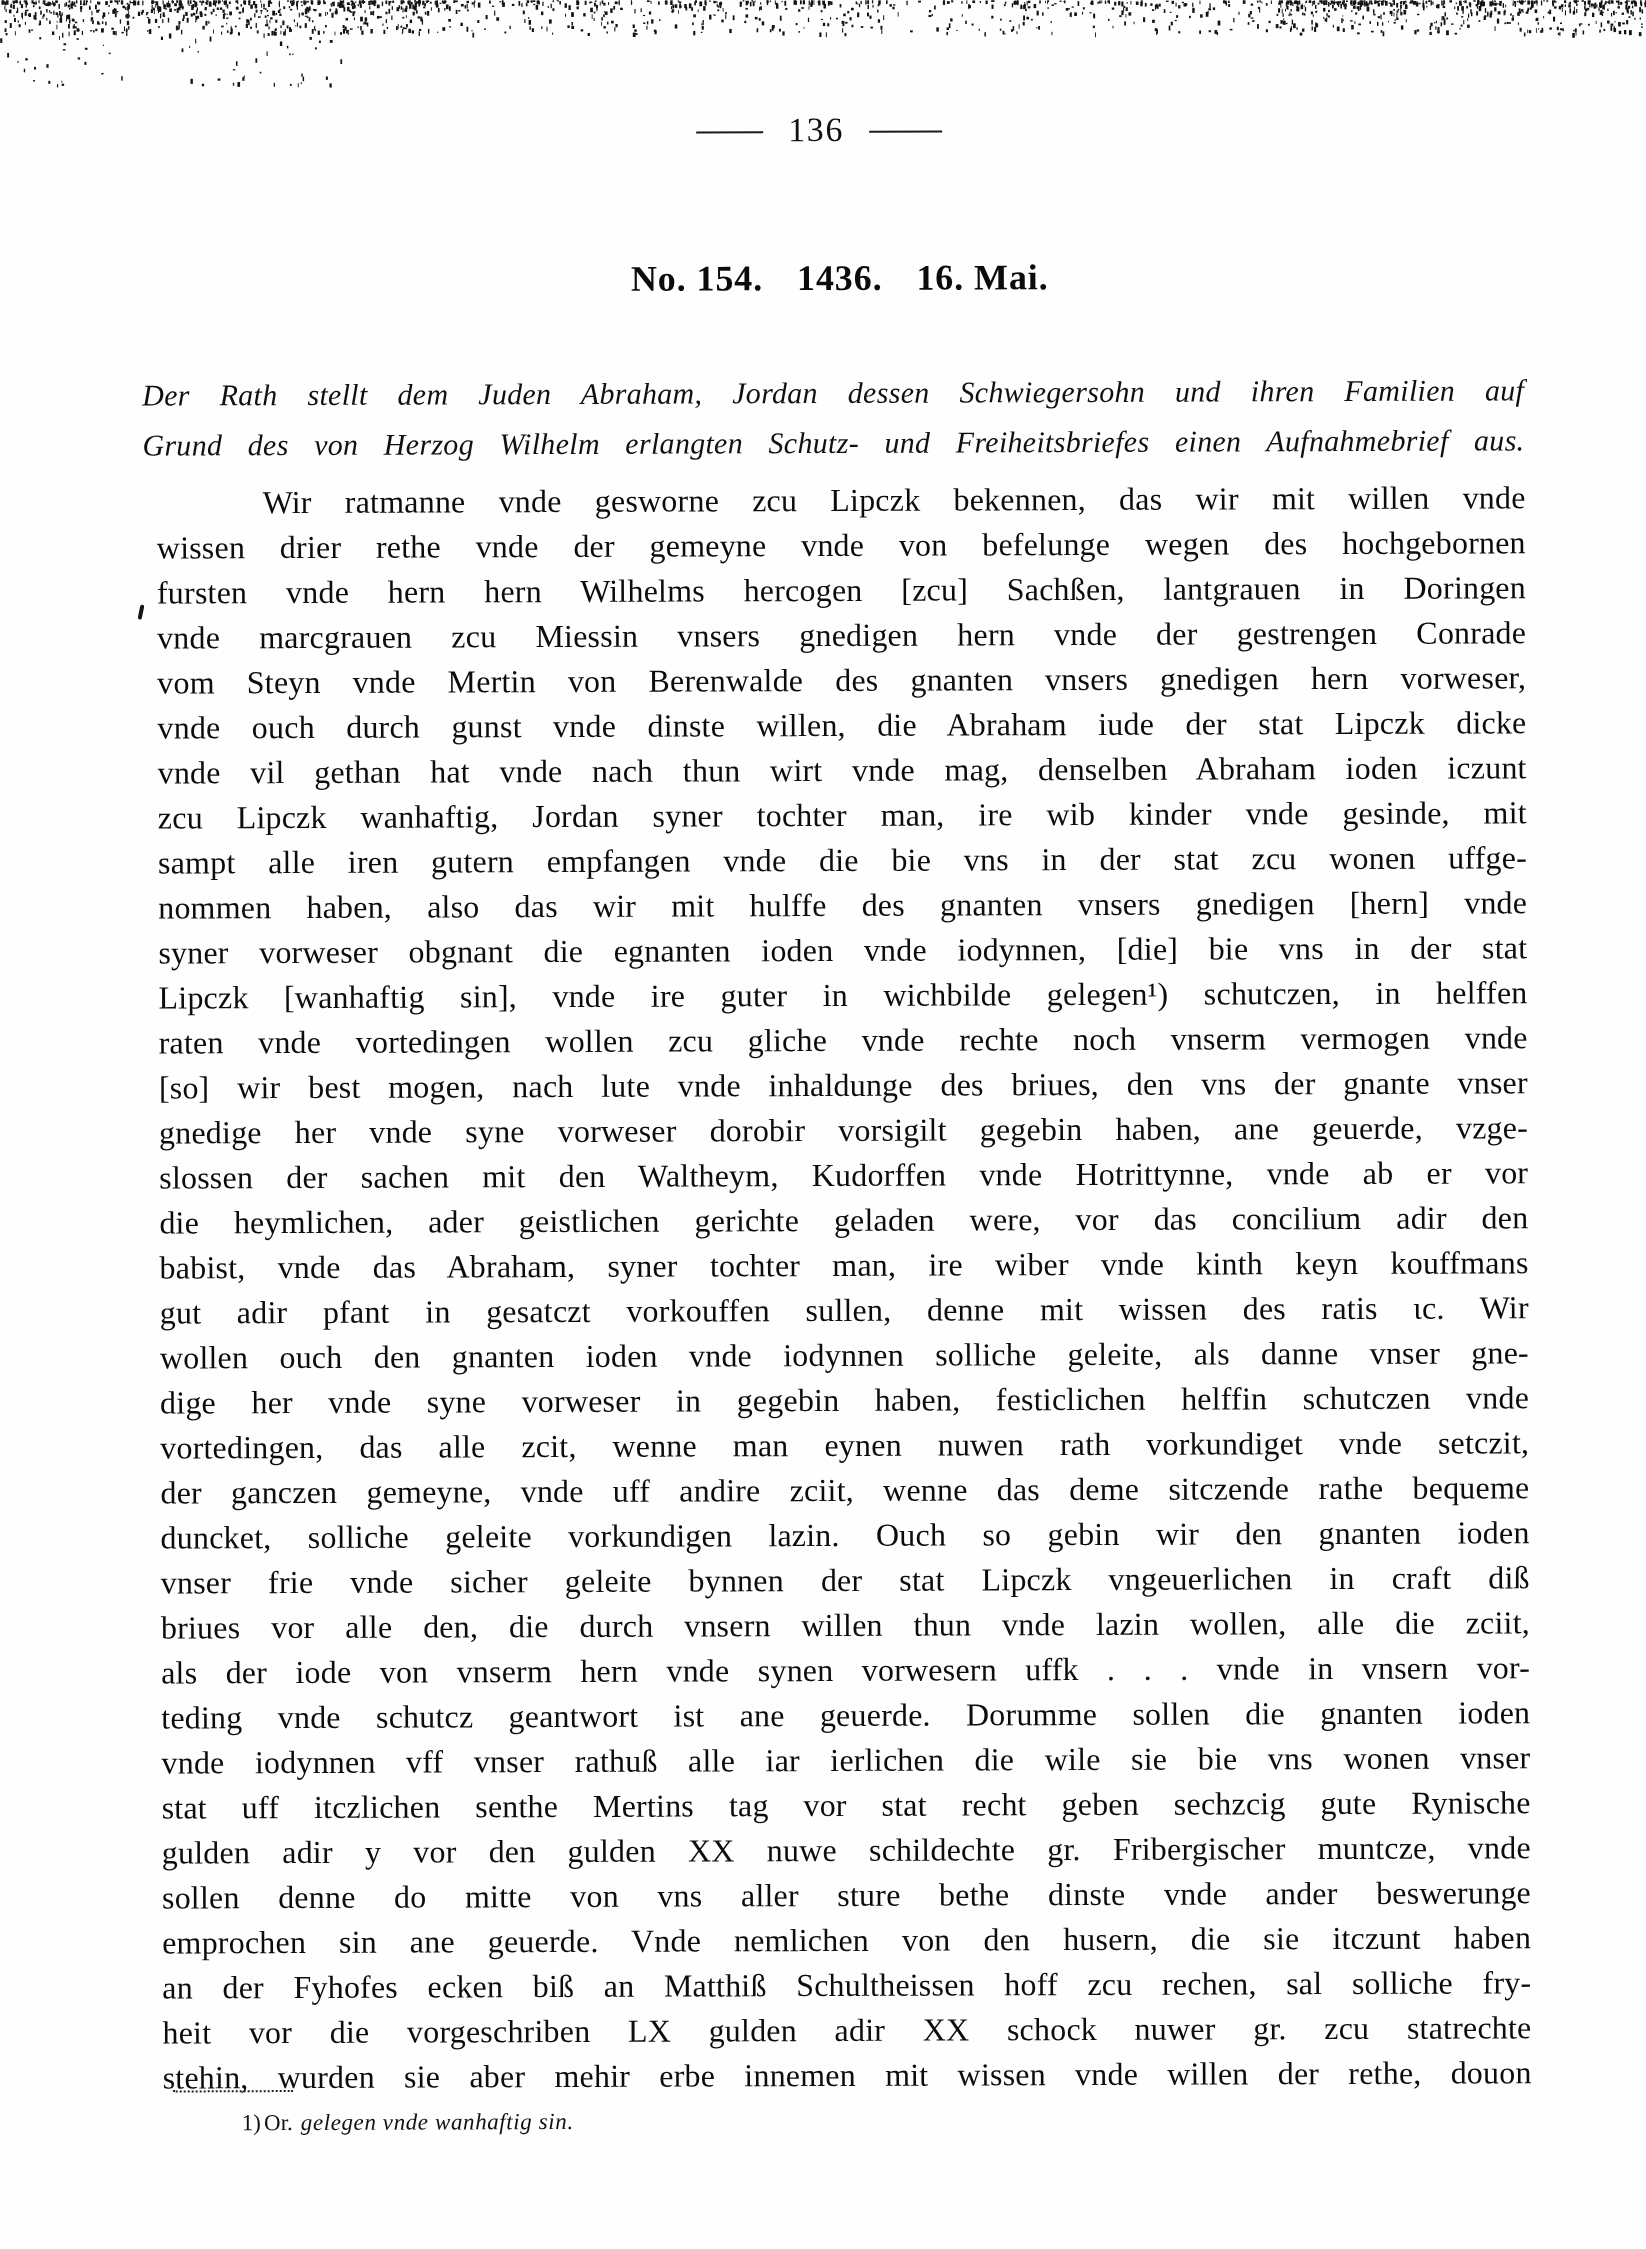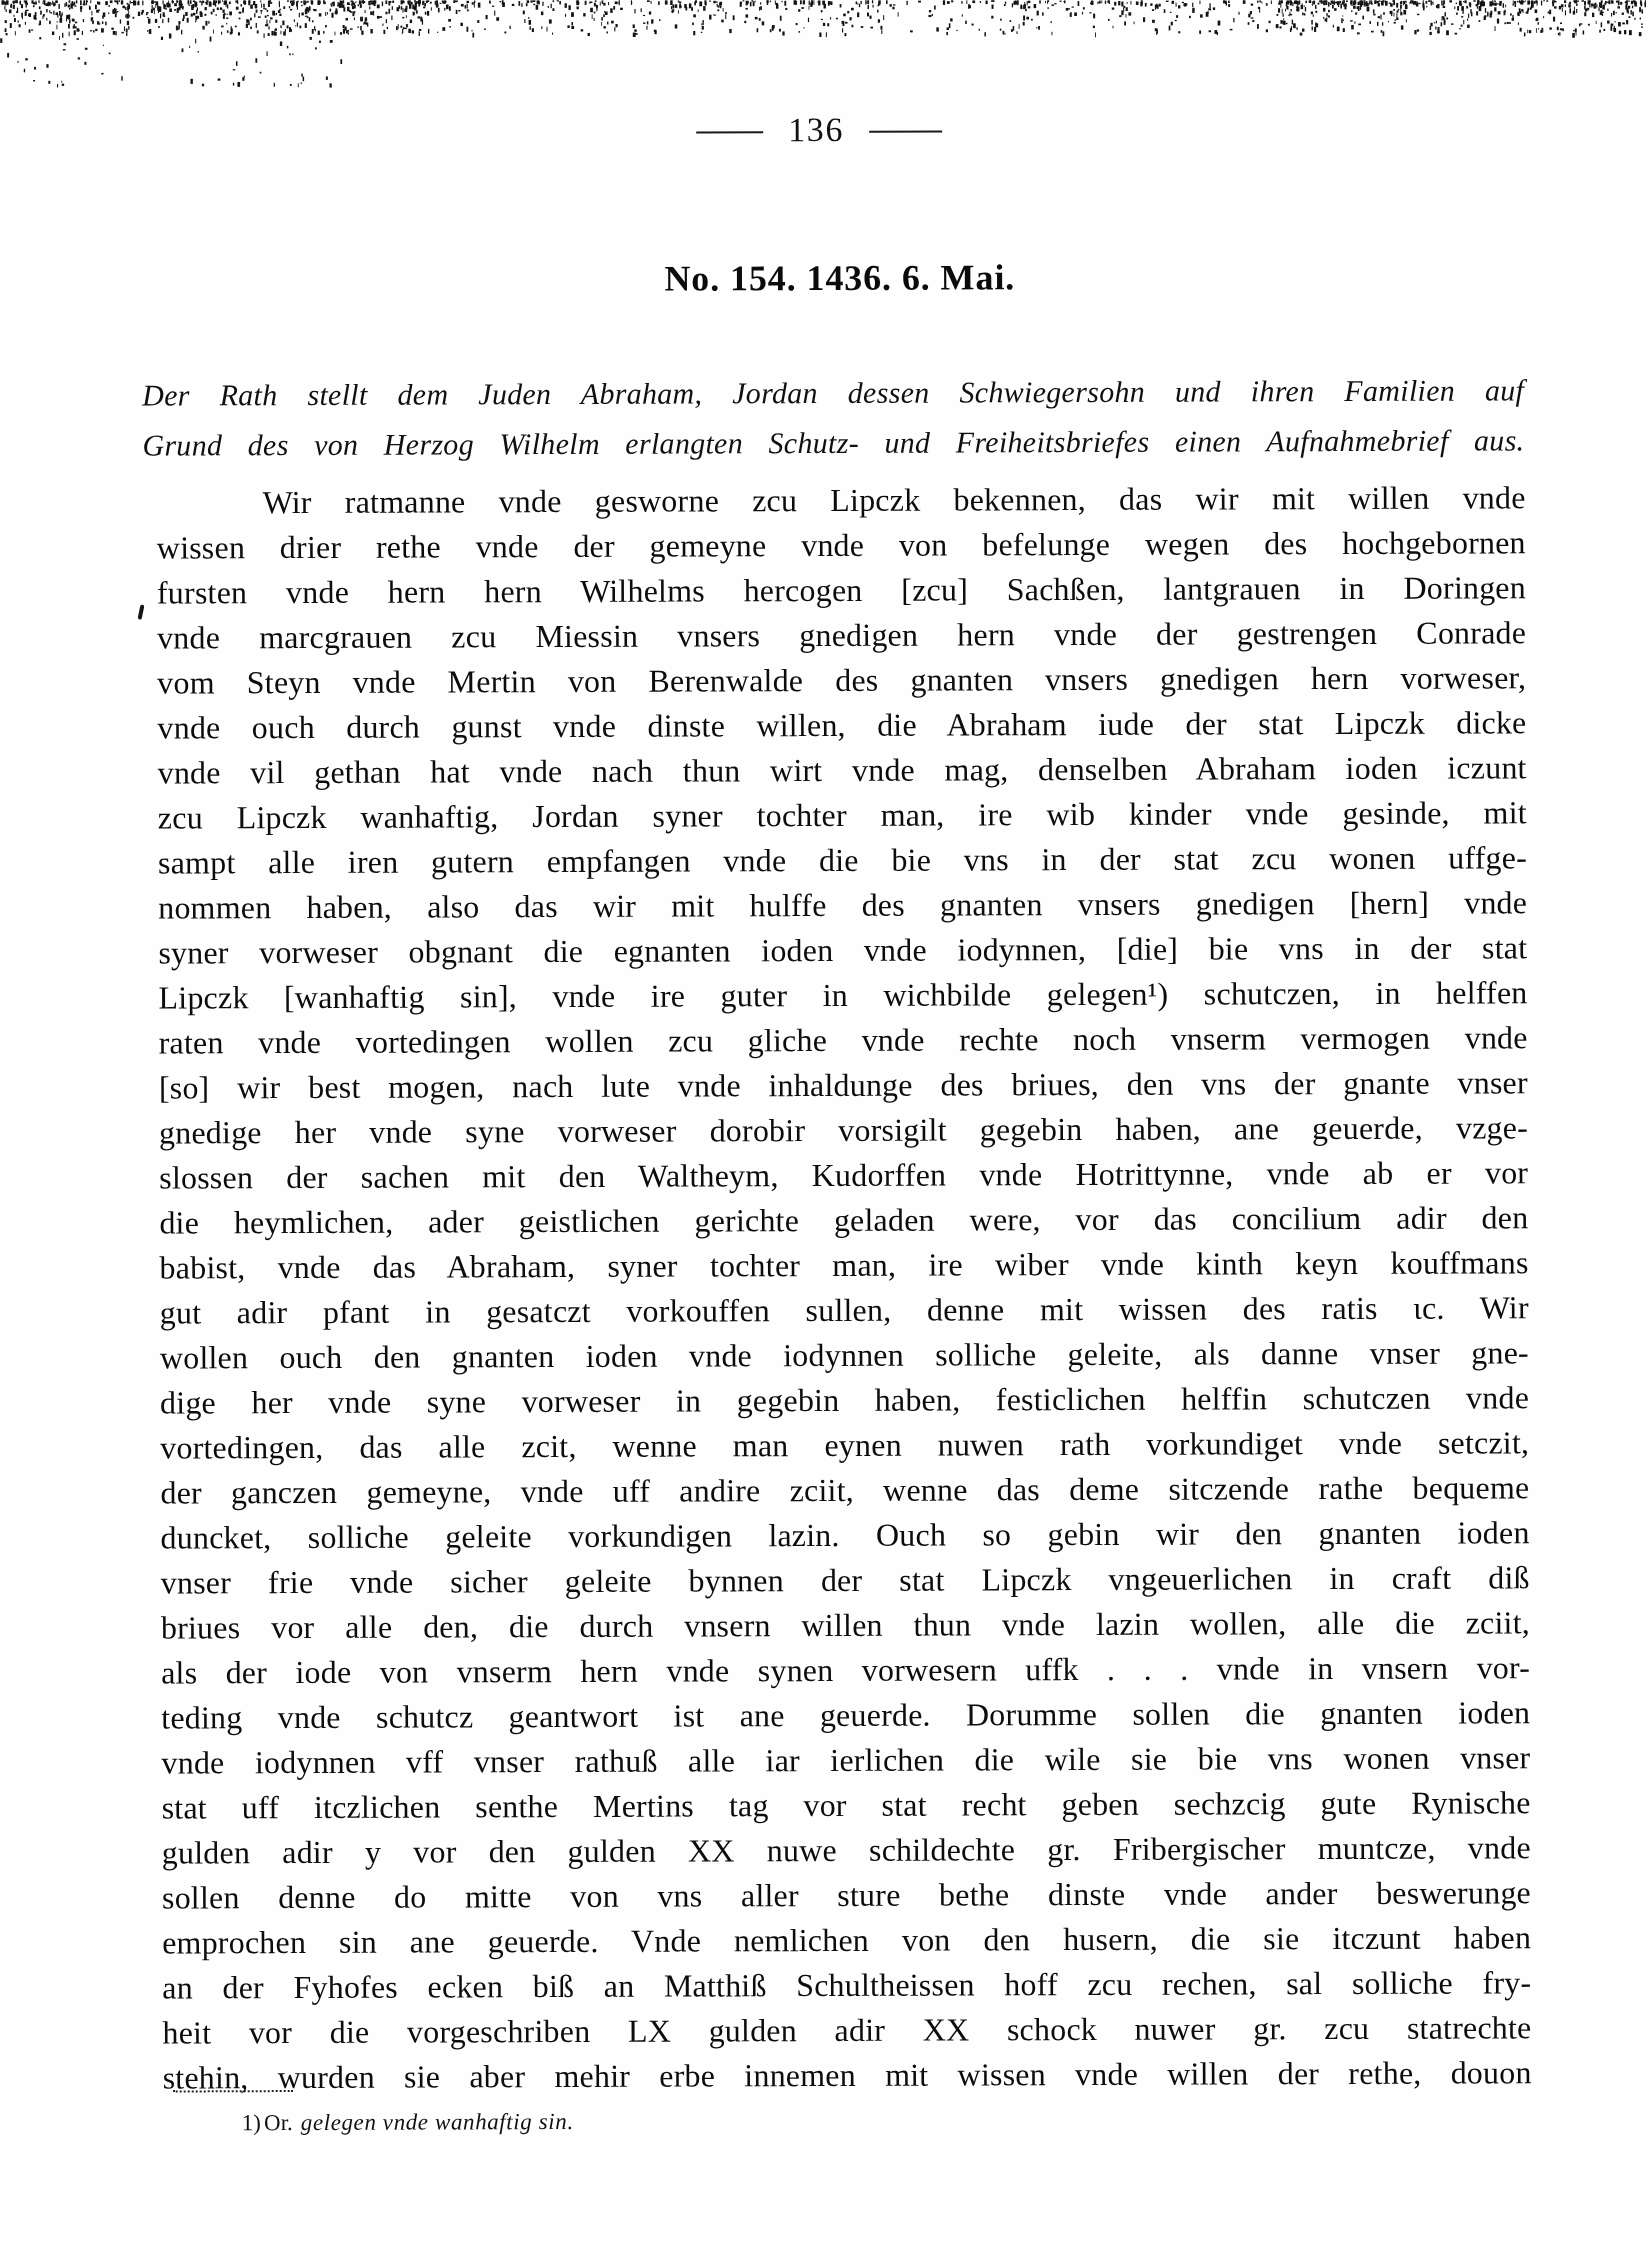--- a/index.html
+++ b/index.html
@@ -31,21 +31,21 @@
     width: 67px; height: 0; border-top: 2.8px solid #1a1a1a;
     margin: 0 25px 0 0; margin-top: 4.5px;
   }
   .rule-r { margin: 4.5px 0 0 25px; width: 73px; }
   
   .heading {
     position: absolute; top: 257px; left: 159px; width: 1368px;
     text-align: center; font-weight: bold; font-size: 36px;
     letter-spacing: 0.9px; white-space: nowrap; color: #0b0b0b;
   }
-  .heading span + span { }
+  .heading span + span { margin-left: 24px; }
   
   .summary {
     position: absolute; top: 368px; left: 145px; width: 1382px;
     font-style: italic; font-size: 30px; line-height: 50px;
     letter-spacing: 0.3px; color: #101010;
   }
   .summary-line { text-align: justify; text-align-last: justify; }
   
   .body-lines {
     position: absolute; top: 478px; left: 159px; width: 1369px;
@@ -1745,21 +1745,21 @@
 
   <div class="content">
 
     <div class="pagenum-row">
       <span class="rule"></span><span class="pagenum">136</span><span class="rule rule-r"></span>
     </div>
 
     <div class="heading">
       <span>No. 154.</span>
       <span>1436.</span>
-      <span>6. Mai.</span>
+      <span>16. Mai.</span>
     </div>
 
     <div class="summary">
         <div class="summary-line">Der Rath stellt dem Juden Abraham, Jordan dessen Schwiegersohn und ihren Familien auf</div>
         <div class="summary-line">Grund des von Herzog Wilhelm erlangten Schutz- und Freiheitsbriefes einen Aufnahmebrief aus.</div>
       </div>
 
     <div class="body-lines">
         <div class="line">Wir ratmanne vnde gesworne zcu Lipczk bekennen, das wir mit willen vnde</div>
         <div class="line">wissen drier rethe vnde der gemeyne vnde von befelunge wegen des hochgebornen</div>

